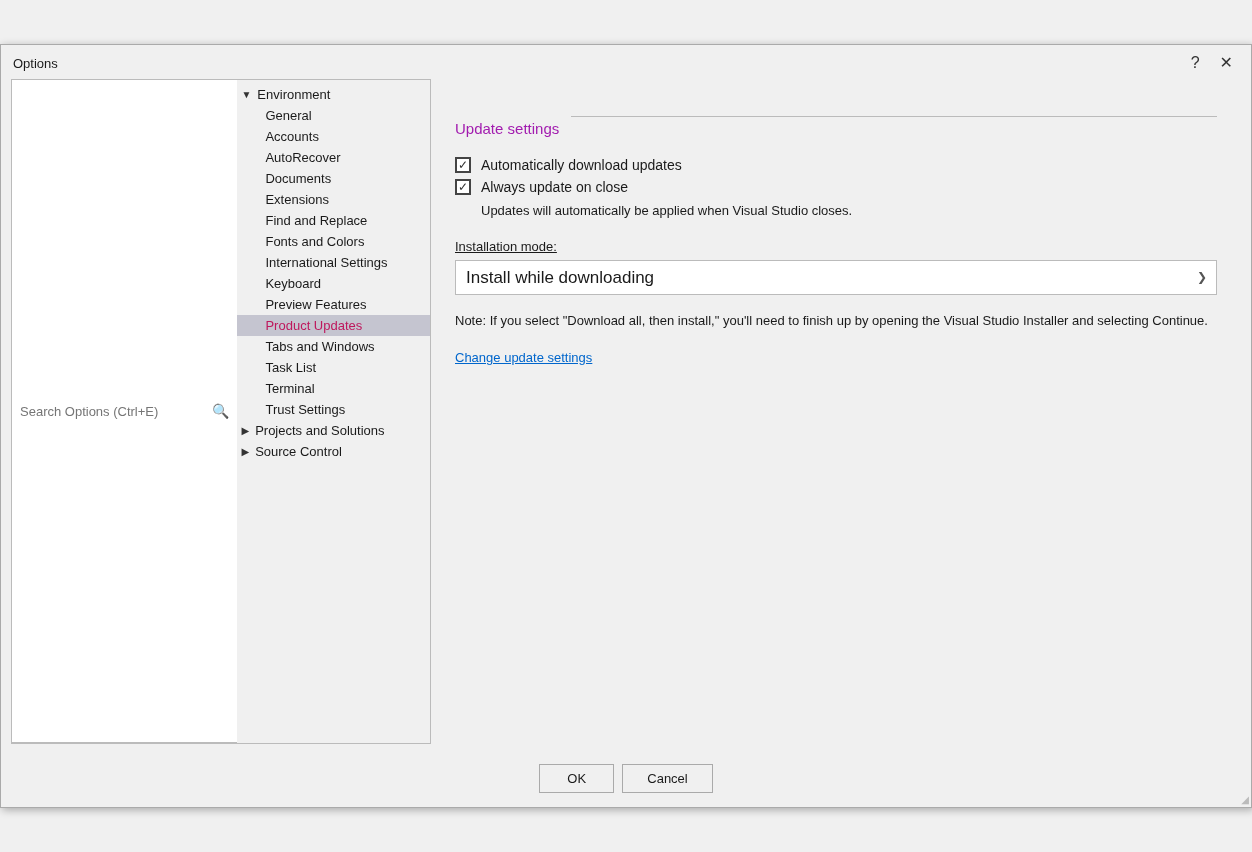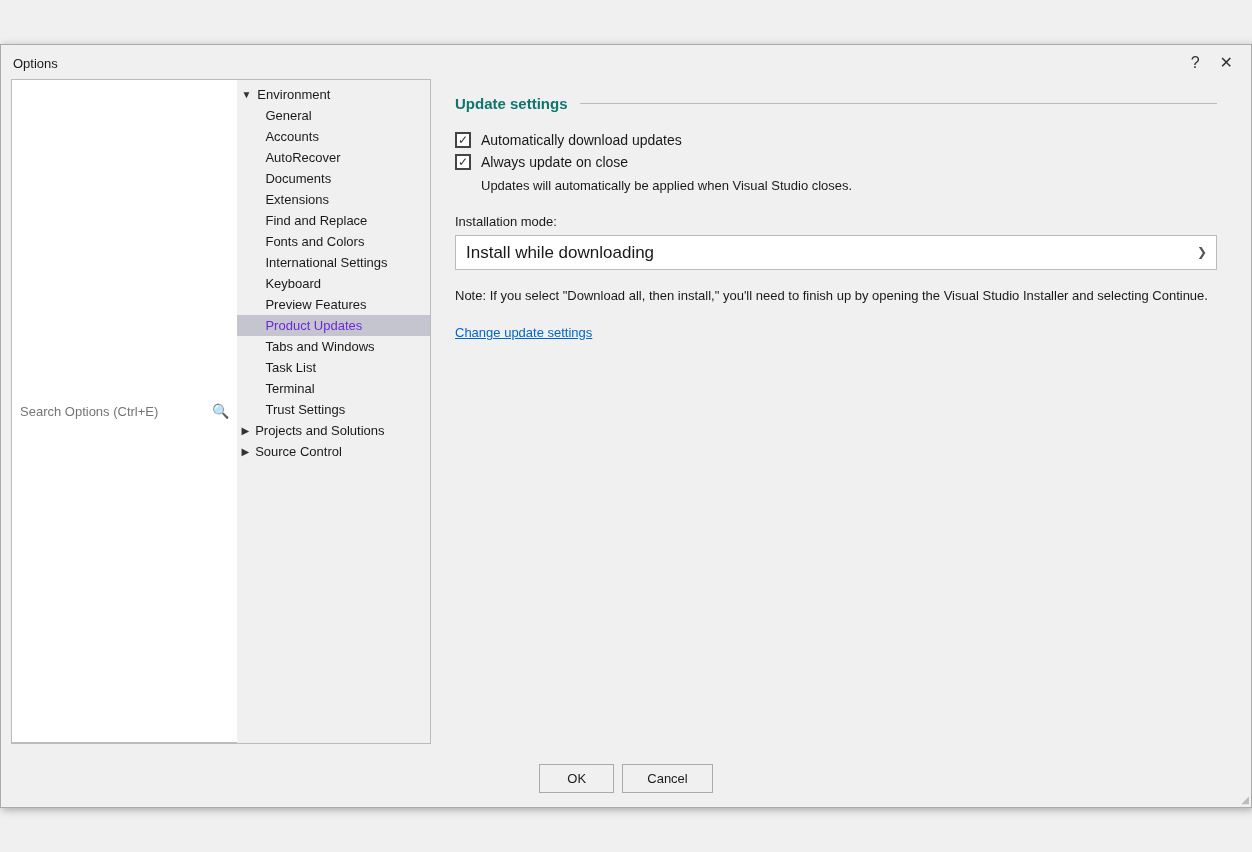--- a/index.html
+++ b/index.html
@@ -98,21 +98,21 @@
       padding: 3px 8px 3px 14px;
       cursor: pointer;
       color: #1a1a1a;
       display: flex;
       align-items: center;
       gap: 4px;
       white-space: nowrap;
     }
     .tree-item.selected {
       background: #c5c5d0;
-      color: #6d28d9;
+      color: #be185d;
     }
     .tree-item.parent {
       padding-left: 4px;
       font-weight: normal;
     }
     .tree-item.child {
       padding-left: 28px;
     }
     .tree-item.collapsed-parent {
       padding-left: 4px;
@@ -130,23 +130,24 @@
       background: #f0f0f0;
     }
     .section-header {
       display: flex;
       align-items: center;
       gap: 12px;
       margin-bottom: 20px;
     }
     .section-title {
       font-size: 15px;
-      font-weight: bold;
-      color: #0f766e;
+      font-weight: normal;
+      color: #a21caf;
       white-space: nowrap;
+      margin-top: 25px;
     }
     .section-line {
       flex: 1;
       height: 1px;
       background: #bbb;
     }
     .checkbox-wrap {
       display: flex;
       align-items: center;
       gap: 10px;
@@ -178,20 +179,21 @@
       margin-bottom: 18px;
       color: #1a1a1a;
       line-height: 1.5;
       font-size: 13px;
     }
     .field-label {
       font-size: 13px;
       color: #1a1a1a;
       margin-bottom: 6px;
       margin-top: 12px;
+      text-decoration: underline;
     }
     .dropdown-wrap {
       margin-bottom: 16px;
       position: relative;
     }
     .dropdown {
       width: 100%;
       border: 1px solid #bbb;
       background: #fff;
       padding: 7px 32px 7px 10px;

